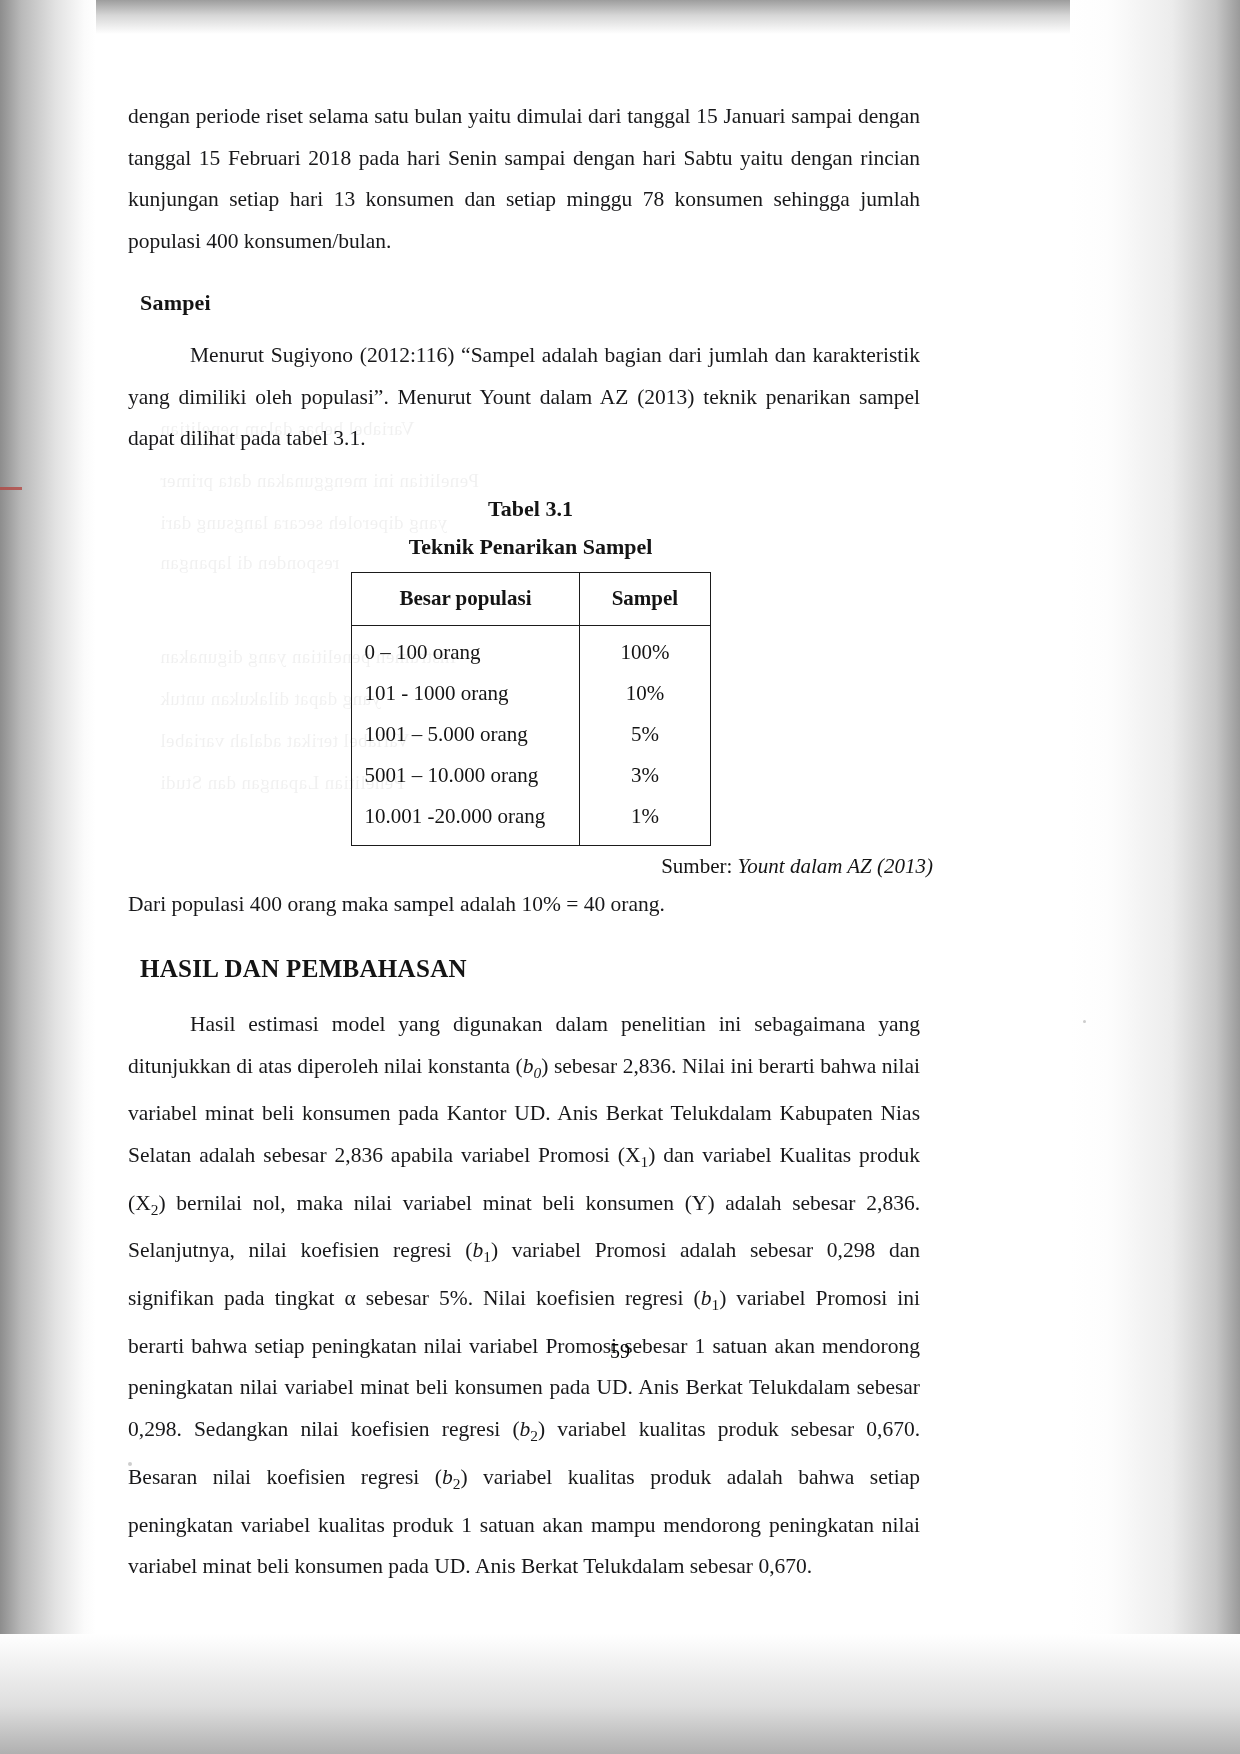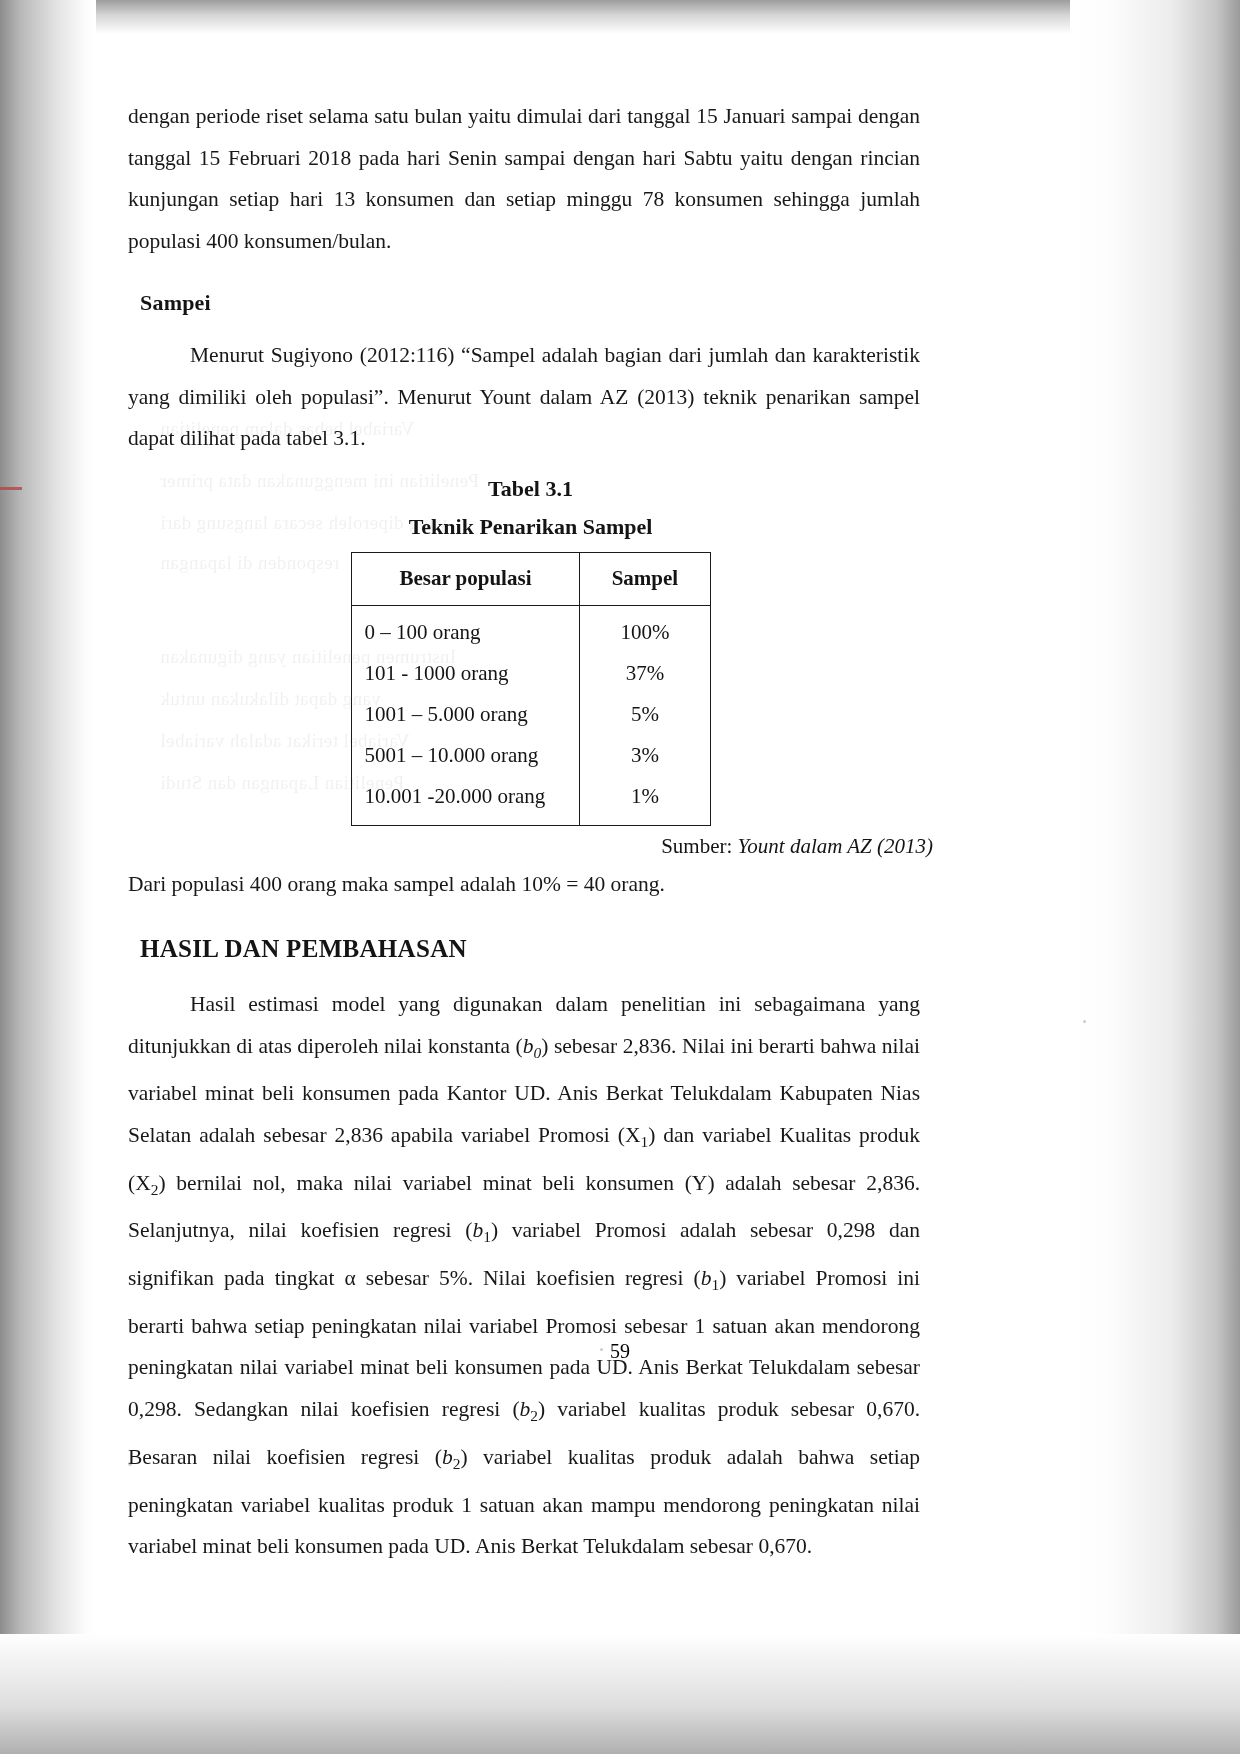--- a/index.html
+++ b/index.html
@@ -101,21 +101,21 @@
     margin: 12px;
     font-size: 25px;
     font-weight: bold;
     line-height: 46px;
     letter-spacing: 0.3px;
   }
 
   
   .table-wrap {
     width: 805px;
-    margin-top: 10px;
+    margin-top: 30px;
   }
   .tab-caption {
     text-align: center;
     font-weight: bold;
     font-size: 22px;
     line-height: 38px;
   }
   table.sampel {
     border-collapse: collapse;
     margin: 6px auto 0 auto;
@@ -216,21 +216,21 @@
             <th style="width:130px;">Sampel</th>
           </tr>
         </thead>
         <tbody>
           <tr class="first">
             <td class="pop">0 – 100 orang</td>
             <td class="smp">100%</td>
           </tr>
           <tr>
             <td class="pop">101 - 1000 orang</td>
-            <td class="smp">37%</td>
+            <td class="smp">10%</td>
           </tr>
           <tr>
             <td class="pop">1001 – 5.000 orang</td>
             <td class="smp">5%</td>
           </tr>
           <tr>
             <td class="pop">5001 – 10.000 orang</td>
             <td class="smp">3%</td>
           </tr>
           <tr class="last">

